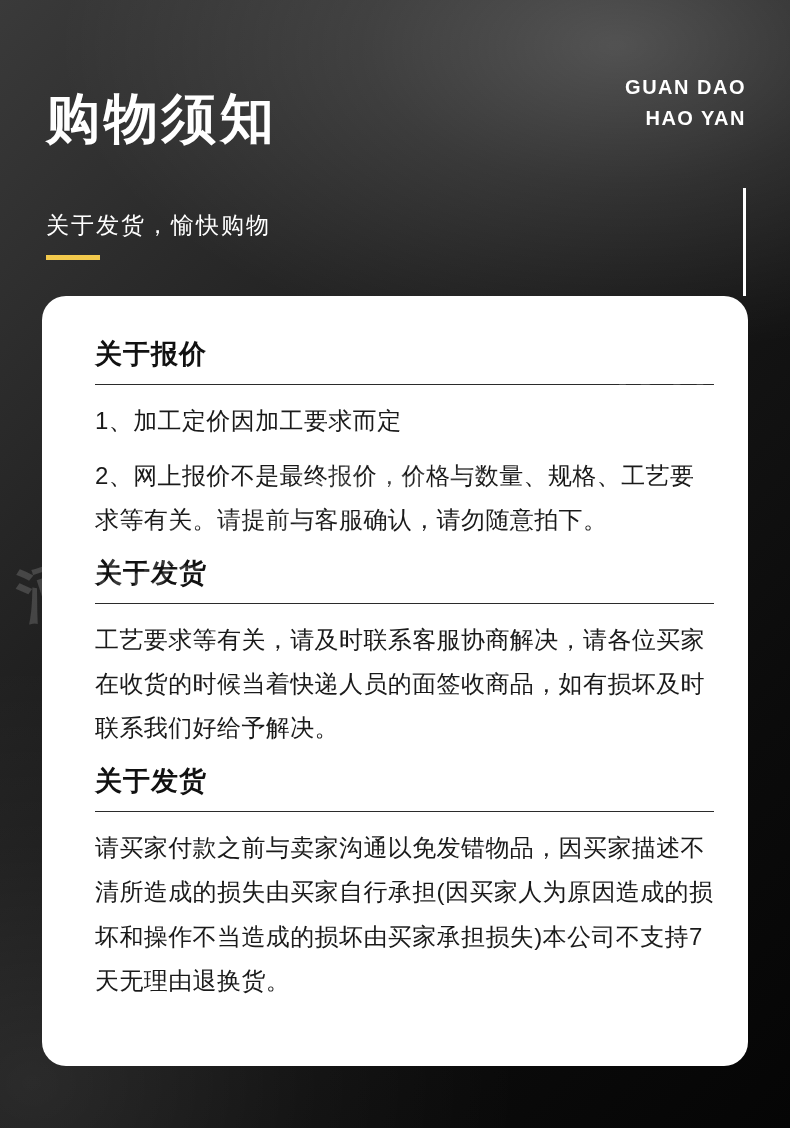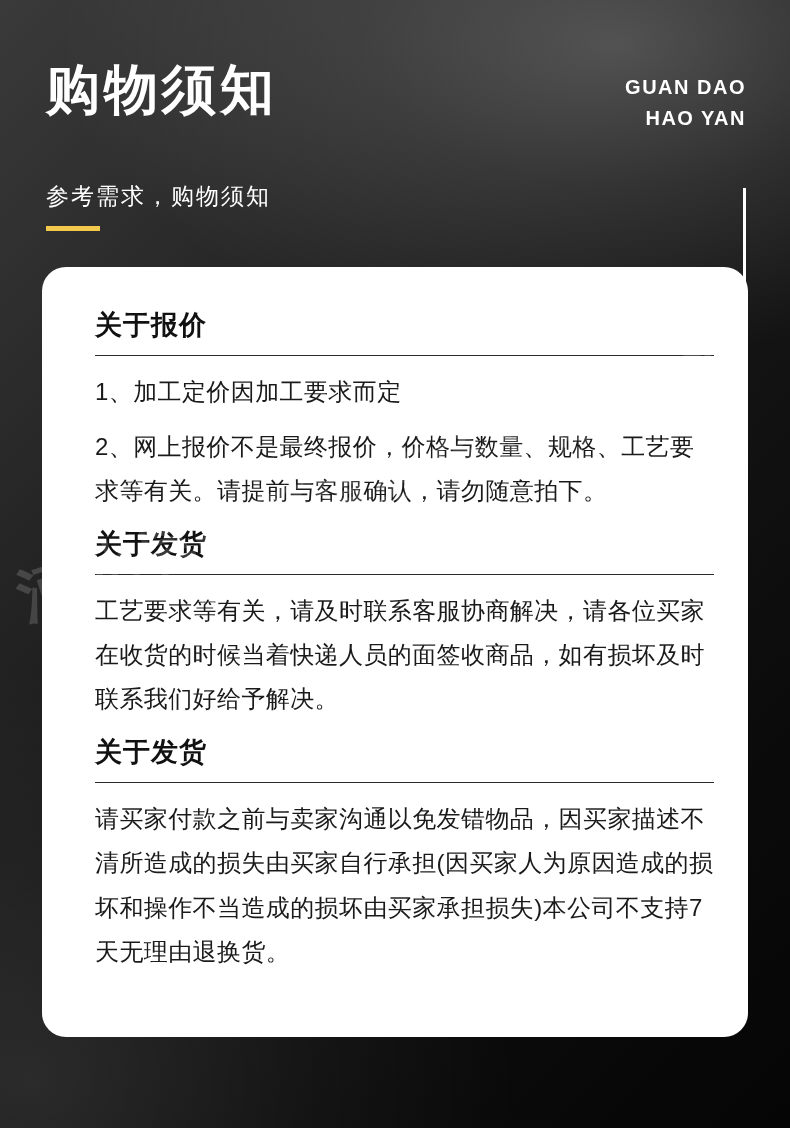--- a/index.html
+++ b/index.html
@@ -35,21 +35,21 @@
     font-weight: 700;
     letter-spacing: 2px;
     color: rgba(255,255,255,0.16);
     white-space: nowrap;
     pointer-events: none;
     z-index: 5;
   }
   
   .header {
     position: relative;
-    padding: 60px 46px 0 46px;
+    padding: 89px 46px 0 46px;
     z-index: 2;
   }
   .title-main {
     font-size: 54px;
     font-weight: 700;
     color: #ffffff;
     letter-spacing: 4px;
     line-height: 1.1;
     margin: 0;
   }
@@ -134,21 +134,21 @@
 
   <div class="watermark">河北昊盐管道装备有限公司</div>
 
   <div class="header">
     <h1 class="title-main">购物须知</h1>
     <div class="brand">
       <div>GUAN DAO</div>
       <div>HAO YAN</div>
     </div>
     <div class="subtitle-wrap">
-      <p class="subtitle">参考需求，购物须知</p>
+      <p class="subtitle">关于发货，愉快购物</p>
       <div class="sub-underline"></div>
     </div>
   </div>
 
   <div class="right-bar"></div>
 
   <div class="card">
 
     <div class="section">
       <h2 class="sec-title">关于报价</h2>

